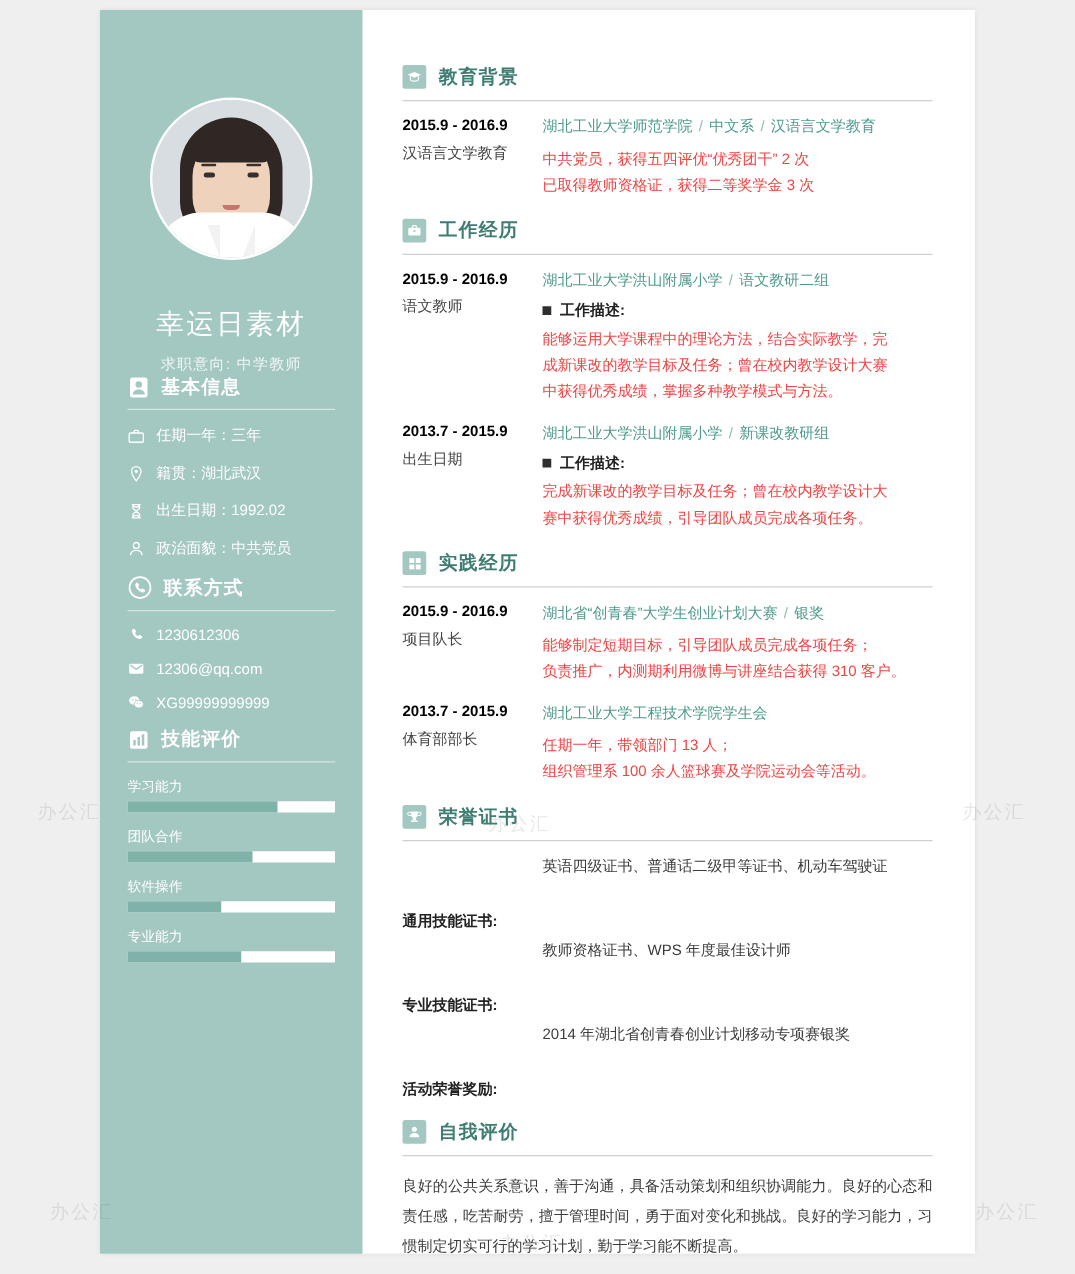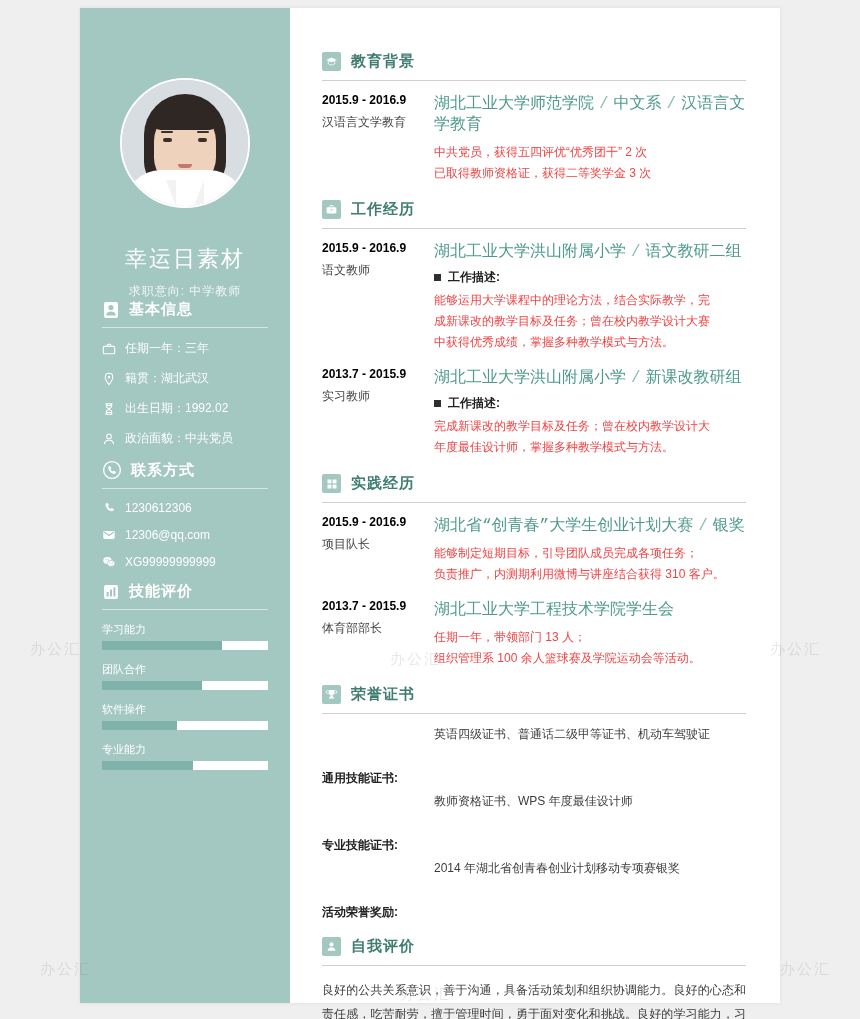--- a/index.html
+++ b/index.html
@@ -183,21 +183,21 @@
     width: 19px; height: 19px; background: #a3c7c1;
     display:inline-flex; align-items:center; justify-content:center;
     border-radius: 2px;
   }
 
   .entry { display: flex; margin-bottom: 14px; }
   .entry-left { width: 112px; flex: 0 0 112px; padding-right: 10px; box-sizing: border-box; }
   .e-date { font-size: 12px; color: #000000; font-weight: bold; margin-bottom: 7px; }
   .e-role { font-size: 12px; color: #444444; }
   .entry-right { flex: 1; }
-  .e-head { font-size: 16px; color: #4f9a8e; margin-bottom: 7px; font-family: Liberation Mono, monospace; }
+  .e-head { font-size: 12px; color: #4f9a8e; margin-bottom: 7px; }
   .e-head .sep { color: #8fb9b2; margin: 0 5px; }
   .e-line { font-size: 12px; color: #ef4444; line-height: 1.75; }
   .e-sub {
     font-size: 12px; color: #222222; font-weight: bold;
     margin-bottom: 4px; display:flex; align-items:center; gap:7px;
   }
   .bullet { width:7px; height:7px; background:#2f2f2f; display:inline-block; }
 
   
   .cert-row { display: flex; margin-bottom: 6px; font-size: 12px; }
@@ -450,32 +450,32 @@
           </div>
           <div class="e-line">能够运用大学课程中的理论方法，结合实际教学，完</div>
           <div class="e-line">成新课改的教学目标及任务；曾在校内教学设计大赛</div>
           <div class="e-line">中获得优秀成绩，掌握多种教学模式与方法。</div>
         </div>
       </div>
 
       <div class="entry">
         <div class="entry-left">
           <div class="e-date">2013.7 - 2015.9</div>
-          <div class="e-role">实习教师</div>
+          <div class="e-role">出生日期</div>
         </div>
         <div class="entry-right">
           <div class="e-head">
             <span>湖北工业大学洪山附属小学</span><span class="sep">/</span><span>新课改教研组</span>
           </div>
           <div class="e-sub">
             <span class="bullet"></span>
             <span>工作描述:</span>
           </div>
           <div class="e-line">完成新课改的教学目标及任务；曾在校内教学设计大</div>
-          <div class="e-line">年度最佳设计师，掌握多种教学模式与方法。</div>
+          <div class="e-line">赛中获得优秀成绩，引导团队成员完成各项任务。</div>
         </div>
       </div>
     </section>
 
     <section class="sec">
       <div class="sec-head">
         <span class="sq">
           <svg width="12" height="12" viewBox="0 0 16 16">
             <rect x="2" y="2" width="5.2" height="5.2" fill="#ffffff"></rect>
             <rect x="8.8" y="2" width="5.2" height="5.2" fill="#ffffff"></rect>

